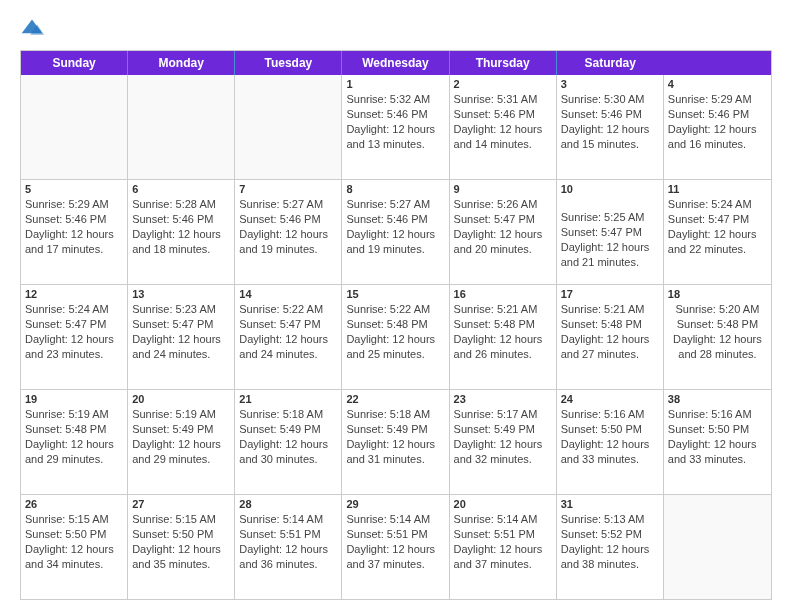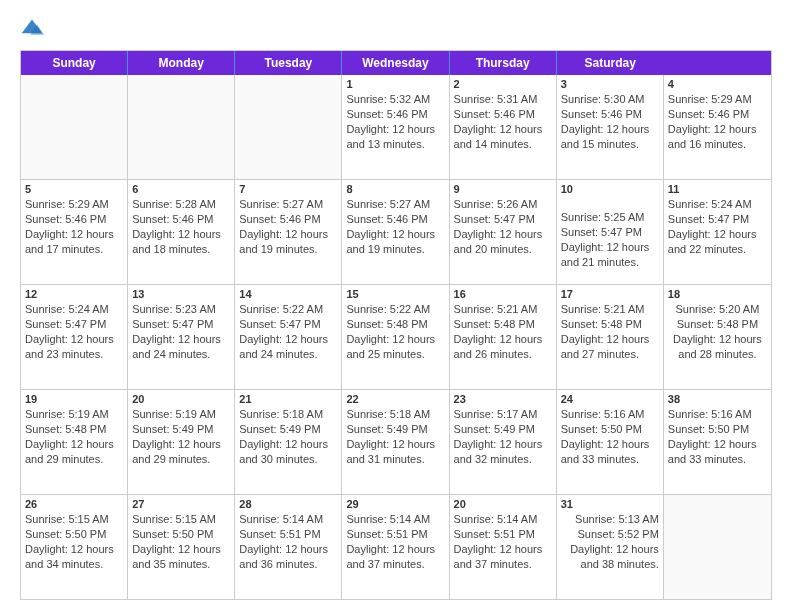--- a/index.html
+++ b/index.html
@@ -355,21 +355,21 @@
           </div>
           <div class="cal-cell">
             <span class="day-num">20</span>
             <div class="cell-text" style="white-space: pre-line;">Sunrise: 5:14 AM
 Sunset: 5:51 PM
 Daylight: 12 hours
 and 37 minutes.</div>
           </div>
           <div class="cal-cell">
             <span class="day-num">31</span>
-            <div class="cell-text" style="white-space: pre-line; text-align: right;">Sunrise: 5:13 AM
+            <div class="cell-text" style="white-space: pre-line;">Sunrise: 5:13 AM
 Sunset: 5:52 PM
 Daylight: 12 hours
 and 38 minutes.</div>
           </div>
           <div class="cal-cell empty"></div>
         </div>
       </div>
   </div>
 </div>
 

